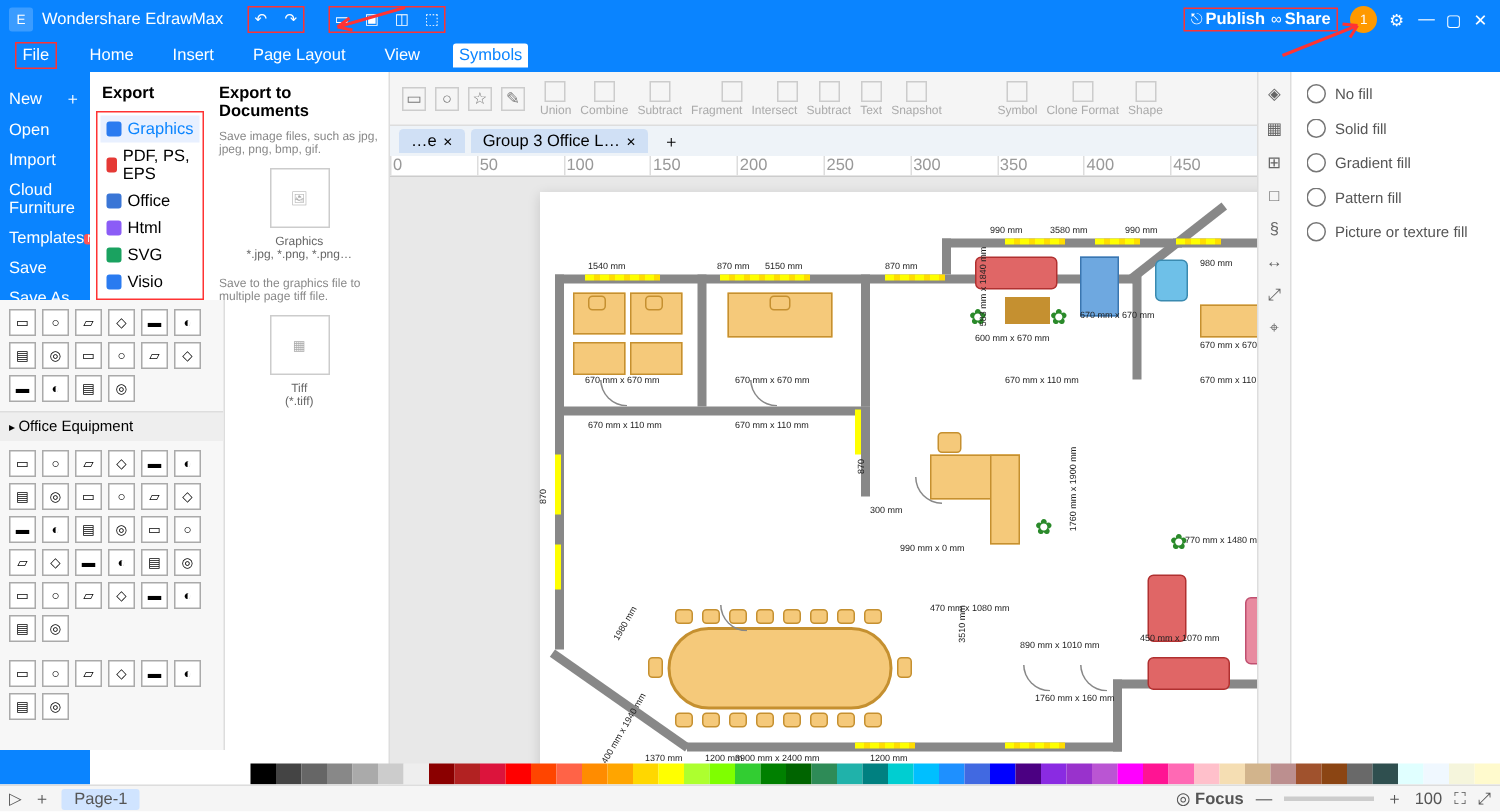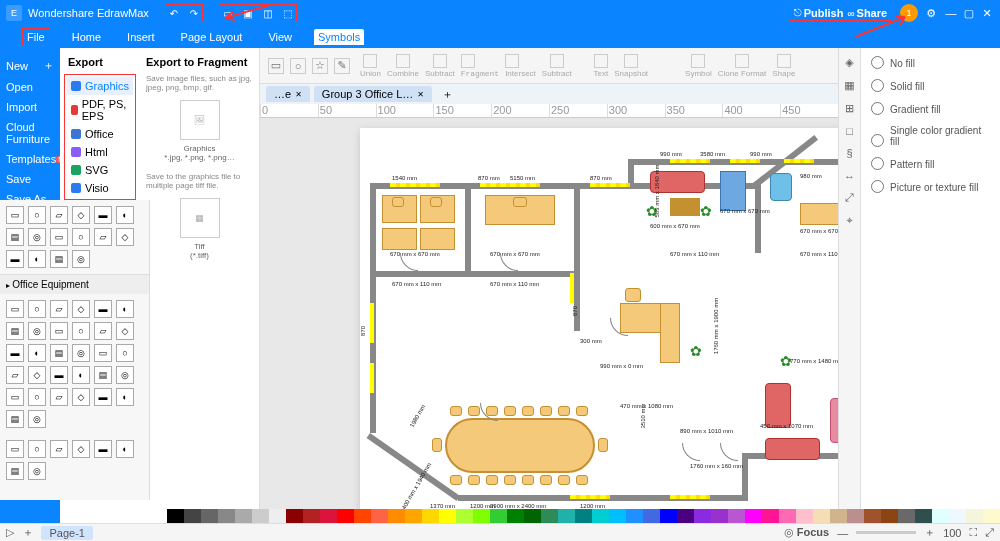--- a/index.html
+++ b/index.html
@@ -12,21 +12,21 @@
 .t-icons span{width:16px;height:16px;display:flex;align-items:center;justify-content:center;font-size:10px;cursor:pointer;}
 .titlebar .right{position:absolute;right:6px;display:flex;align-items:center;gap:8px;}
 .pubshare{border:1px solid #f33;display:flex;gap:4px;padding:1px 4px;}
 .pubshare span{font-size:10px;display:flex;align-items:center;gap:2px;cursor:pointer;}
 .avatar{width:18px;height:18px;border-radius:50%;background:#f90;display:flex;align-items:center;justify-content:center;font-size:9px;color:#fff;}
 .wctrl{display:flex;gap:4px;}
 .wctrl span{width:14px;height:14px;display:flex;align-items:center;justify-content:center;cursor:pointer;}
 .red-box{border:1.5px solid #f33;}
 .red-arrow{position:absolute;pointer-events:none;}
 
-.menubar{height:22px;background:#0a84ff;color:#fff;display:flex;align-items:center;padding-left:22px;gap:18px;}
+.menubar{height:22px;background:#0a84ff;color:#fff;display:flex;align-items:center;padding-left:10px;gap:18px;}
 .menubar span{font-size:11px;cursor:pointer;padding:2px 4px;}
 .menubar .active{background:#fff;color:#0a84ff;border-radius:2px 2px 0 0;}
 
 .cols{display:flex;height:calc(100% - 26px - 22px - 18px);}
 .sidebar{width:60px;background:#0a84ff;color:#fff;padding:6px 4px;display:flex;flex-direction:column;gap:4px;}
 .sidebar .sbitem{font-size:9px;padding:4px 2px;cursor:pointer;display:flex;justify-content:space-between;align-items:center;}
 .sidebar .sel{background:#0060d0;}
 .badge{background:#f55;color:#fff;font-size:7px;padding:0 2px;border-radius:2px;}
 
 .exportpanel{width:200px;background:#fff;border-right:1px solid #ddd;display:flex;}
@@ -206,21 +206,21 @@
         </div>
       <div class="ep-send">
         <h4>Send</h4>
         <div class="ep-item">
             <span class="ep-ico" style="background:#888"></span>
             <span>Send Email</span>
           </div>
       </div>
     </div>
     <div class="ep-right">
-      <h4>Export to Fragment</h4>
+      <h4>Export to Documents</h4>
       <div class="hint">Save image files, such as jpg, jpeg, png, bmp, gif.</div>
       <div class="thumb">🖼</div>
       <div class="thlbl">Graphics</div>
       <div class="thlbl">*.jpg, *.png, *.png…</div>
       <div class="hint" style="margin-top:10px">Save to the graphics file to multiple page tiff file.</div>
       <div class="thumb">▦</div>
       <div class="thlbl">Tiff</div>
       <div class="thlbl">(*.tiff)</div>
     </div>
   </div>
@@ -230,24 +230,24 @@
       <div class="grp">
           <span>▭</span>
           <span>○</span>
           <span>☆</span>
           <span>✎</span>
         </div>
       <div class="grp" id="riblabels">
           <div style="display: flex; flex-direction: column; align-items: center; gap: 1px; color: rgb(170, 170, 170); font-size: 8px;"><span style="width:14px;height:14px;border:1px solid #ccc"></span>Union</div>
           <div style="display: flex; flex-direction: column; align-items: center; gap: 1px; color: rgb(170, 170, 170); font-size: 8px;"><span style="width:14px;height:14px;border:1px solid #ccc"></span>Combine</div>
           <div style="display: flex; flex-direction: column; align-items: center; gap: 1px; color: rgb(170, 170, 170); font-size: 8px;"><span style="width:14px;height:14px;border:1px solid #ccc"></span>Subtract</div>
-          <div style="display: flex; flex-direction: column; align-items: flex-start; gap: 1px; color: rgb(170, 170, 170); font-size: 8px; font-family: Liberation Mono, monospace;"><span style="width:14px;height:14px;border:1px solid #ccc"></span>Fragment</div>
-          <div style="display: flex; flex-direction: column; align-items: flex-start; gap: 1px; color: rgb(170, 170, 170); font-size: 8px;"><span style="width:14px;height:14px;border:1px solid #ccc"></span>Intersect</div>
+          <div style="display: flex; flex-direction: column; align-items: flex-end; gap: 1px; color: rgb(170, 170, 170); font-size: 8px;"><span style="width:14px;height:14px;border:1px solid #ccc"></span>Fragment</div>
+          <div style="display: flex; flex-direction: column; align-items: flex-end; gap: 1px; color: rgb(170, 170, 170); font-size: 8px;"><span style="width:14px;height:14px;border:1px solid #ccc"></span>Intersect</div>
           <div style="display: flex; flex-direction: column; align-items: center; gap: 1px; color: rgb(170, 170, 170); font-size: 8px;"><span style="width:14px;height:14px;border:1px solid #ccc"></span>Subtract</div>
-          <div style="display: flex; flex-direction: column; align-items: flex-end; gap: 1px; color: rgb(170, 170, 170); font-size: 8px; margin-left: 16px;"><span style="width:14px;height:14px;border:1px solid #ccc"></span>Text</div>
+          <div style="display: flex; flex-direction: column; align-items: flex-end; gap: 1px; color: rgb(170, 170, 170); font-size: 8px;"><span style="width:14px;height:14px;border:1px solid #ccc"></span>Text</div>
           <div style="display: flex; flex-direction: column; align-items: center; gap: 1px; color: rgb(170, 170, 170); font-size: 8px;"><span style="width:14px;height:14px;border:1px solid #ccc"></span>Snapshot</div>
           <div style="display: flex; flex-direction: column; align-items: center; gap: 1px; color: rgb(170, 170, 170); font-size: 8px; margin-left: 31px;"><span style="width:14px;height:14px;border:1px solid #ccc"></span>Symbol</div>
           <div style="display: flex; flex-direction: column; align-items: center; gap: 1px; color: rgb(170, 170, 170); font-size: 8px;"><span style="width:14px;height:14px;border:1px solid #ccc"></span>Clone Format</div>
           <div style="display: flex; flex-direction: column; align-items: center; gap: 1px; color: rgb(170, 170, 170); font-size: 8px;"><span style="width:14px;height:14px;border:1px solid #ccc"></span>Shape</div>
         </div>
     </div>
     <div class="tabs">
       <div class="tab">
           <span>…e</span>
           <span class="x">✕</span>
@@ -398,21 +398,20 @@
       <span>↔</span>
       <span>⤢</span>
       <span>⌖</span>
     </div>
 
   <div class="fmtpanel">
     <div class="fmtlist" id="fmtlist">
         <label><input type="radio" name="fill" style="">No fill</label>
         <label><input type="radio" name="fill" style="">Solid fill</label>
         <label><input type="radio" name="fill" style="">Gradient fill</label>
-        <label><input type="radio" name="fill" style="">Single color gradient fill</label>
         <label><input type="radio" name="fill" style="">Pattern fill</label>
         <label><input type="radio" name="fill" style="">Picture or texture fill</label>
       </div>
   </div>
 </div>
 
 <div class="shapepanel">
   <div class="shgrid" id="sg1">
       <span>▭</span>
       <span>○</span>

